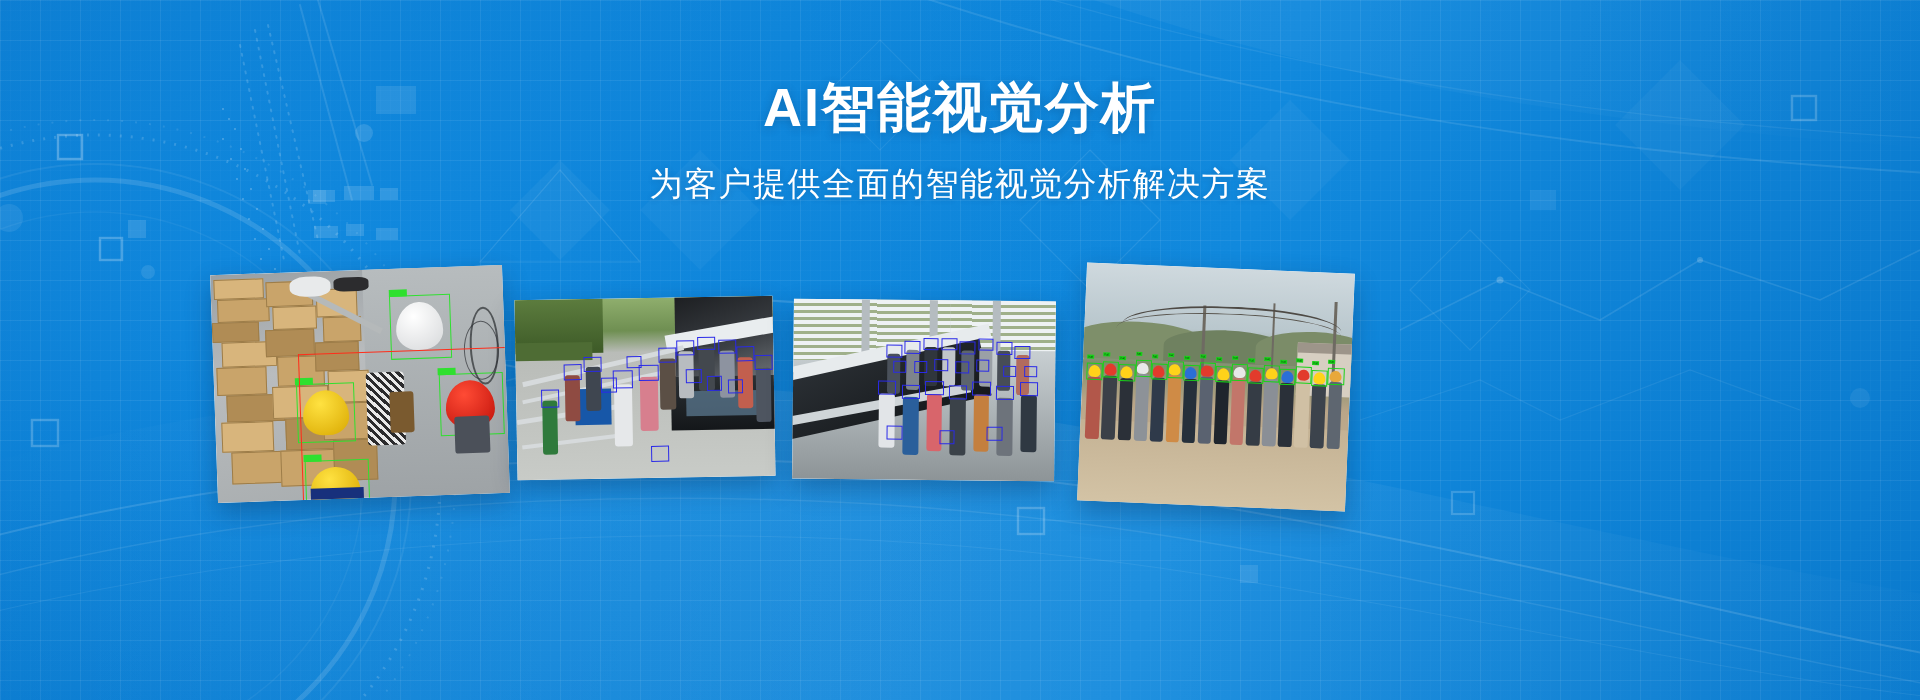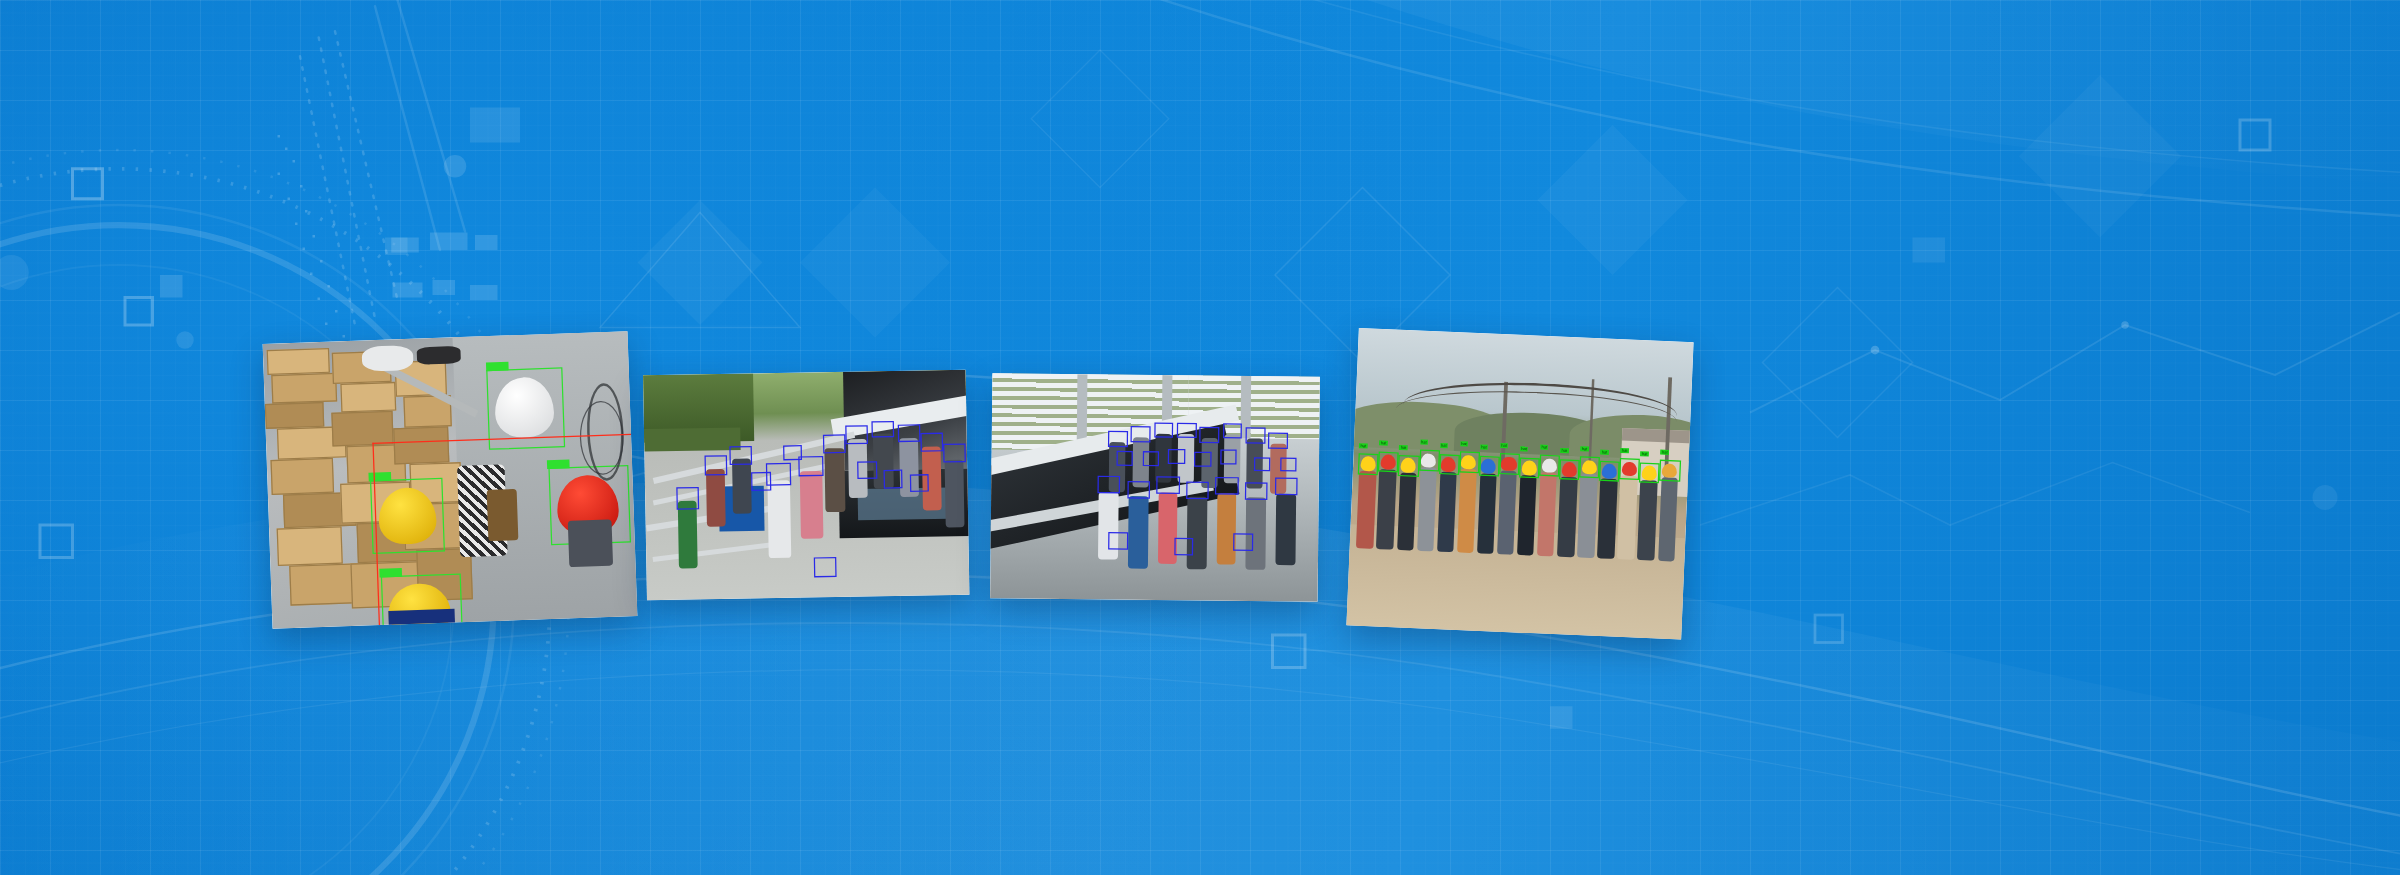--- a/index.html
+++ b/index.html
@@ -252,20 +252,22 @@
       <rect x="262" y="228" width="2" height="2"></rect>
         <rect x="254" y="238" width="2" height="2"></rect>
       <rect x="268" y="248" width="2" height="2"></rect>
         <rect x="260" y="258" width="2" height="2"></rect>
       <rect x="274" y="268" width="2" height="2"></rect>
         <rect x="266" y="278" width="2" height="2"></rect>
     </g>
   </svg>
 
   <div class="headings">
+    <div class="title">AI智能视觉分析</div>
+    <div class="subtitle">为客户提供全面的智能视觉分析解决方案</div>
   </div>
 
   <div class="strip">
 
     <div class="card" id="card-1">
       <div class="photo">
         <div class="inner">
           <div class="wh"></div>
           <div class="floor"></div>
 

